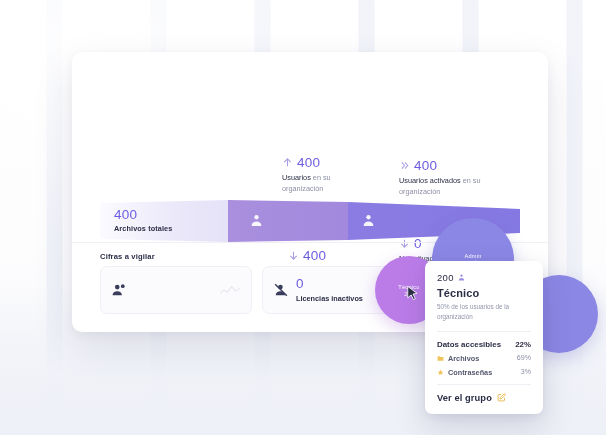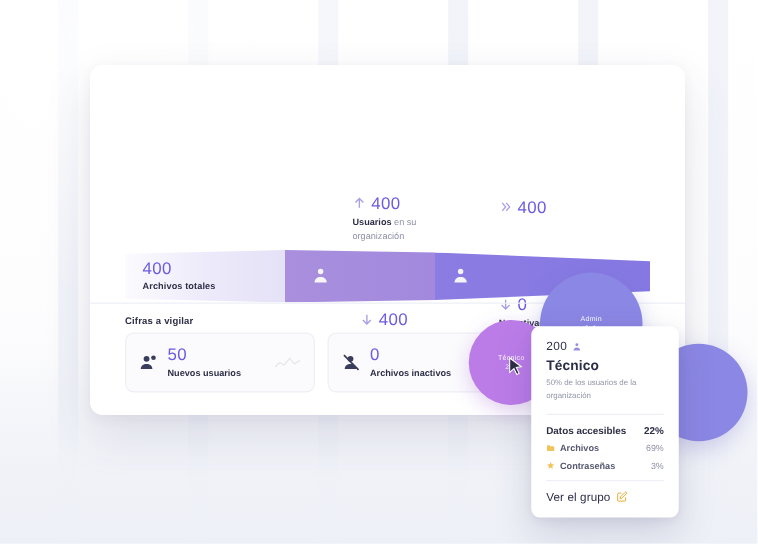--- a/index.html
+++ b/index.html
@@ -64,21 +64,21 @@
     font-size: 12.5px; color: #6c5ce0; font-weight: 400;
     letter-spacing: .2px;
   }
   .metric-head .mnum { font-size: 13.5px; color: #6c5ce0; letter-spacing: .3px; }
   .metric-ico { width: 11px; height: 11px; display: block; opacity: .85; }
   .metric-sub {
     margin-top: 3px;
     font-size: 7.3px; line-height: 1.45; color: #8d90a6;
     max-width: 92px;
   }
-  .metric-sub b { color: #2c2e46; font-weight: bold; }
+  .metric-sub b { color: #2c2e46; font-weight: normal; }
 
   .m-users     { left: 210px; top: 103px; }
   .m-activated { left: 327px; top: 106px; }
   .m-daily     { left: 216px; top: 196px; }
   .m-inactive  { left: 327px; top: 184px; }
 
   .note {
     display: flex; gap: 3px; align-items: flex-start;
     margin-top: 4px;
   }
@@ -190,33 +190,33 @@
     border-radius: 7px;
     padding: 11px 12px 11px 12px;
     box-shadow: 0 12px 30px rgba(55,58,105,.18), 0 2px 8px rgba(55,58,105,.08);
   }
   .pop-top { display: flex; align-items: center; gap: 4px; }
   .pop-count { font-size: 9.5px; color: #2c2e46; letter-spacing: .3px; }
   .pop-title { font-size: 11px; font-weight: bold; color: #2c2e46; margin-top: 4px; letter-spacing: .1px; }
   .pop-desc { font-size: 6.3px; line-height: 1.55; color: #9295aa; margin-top: 3px; }
   .pop-rule { height: 1px; background: #eef0f6; margin: 9px 0 8px; }
   .pop-line {
-    display: flex; align-items: flex-end; justify-content: space-between;
+    display: flex; align-items: center; justify-content: space-between;
     margin-bottom: 5px;
   }
   .pop-line .lbl { display: flex; align-items: center; gap: 4px; }
   .pop-line .lbl-tx { font-size: 7.3px; color: #55586f; font-weight: bold; }
   .pop-line .val { font-size: 7.1px; color: #8d90a6; }
   .pop-line.main .lbl-tx { font-size: 7.9px; font-weight: bold; color: #2c2e46; }
   .pop-line.main .val { font-size: 7.9px; font-weight: bold; color: #2c2e46; }
   .li-ico { width: 7px; height: 7px; flex: 0 0 7px; }
   .pop-rule2 { height: 1px; background: #eef0f6; margin: 7px 0 8px; }
   .pop-link {
     display: flex; align-items: center; gap: 5px;
-    font-size: 9.3px; font-weight: normal; color: #2c2e46; letter-spacing: .1px;
+    font-size: 9.3px; font-weight: bold; color: #2c2e46; letter-spacing: .1px;
   }
   .pop-link svg { width: 9px; height: 9px; }
 
   
   #cursor { position: absolute; left: 406px; top: 285px; width: 14px; height: 18px; }
 </style>
 </head>
 <body>
 
 <div id="stage">
@@ -259,20 +259,21 @@
         <div class="metric-sub"><b>Usuarios</b><span> en su organización</span></div>
       </div>
 
       <div class="metric m-activated">
         <div class="metric-head">
           <svg class="metric-ico" viewBox="0 0 24 24" fill="none" stroke="#9b8fe0" stroke-width="2.4">
             <path d="M6 5l6 7-6 7M13 5l6 7-6 7"></path>
           </svg>
           <span class="mnum">400</span>
         </div>
+        <div class="metric-sub"><b>Usuarios activados</b><span> en su organización</span></div>
       </div>
 
       <div class="metric m-daily">
         <div class="metric-head">
           <svg class="metric-ico" viewBox="0 0 24 24" fill="none" stroke="#9b8fe0" stroke-width="2.4">
             <path d="M12 4v15M5 13l7 7 7-7"></path>
           </svg>
           <span class="mnum">400</span>
         </div>
         <div class="metric-sub"><span>Usuarios diarios</span></div>
@@ -300,38 +301,34 @@
     <div class="divider"></div>
     <div class="section-title">Cifras a vigilar</div>
 
     <div class="kpi-row">
       <div class="kpi">
         <svg class="kpi-ico" viewBox="0 0 24 24" fill="#3b3d5c">
           <circle cx="9" cy="7" r="4"></circle>
             <path d="M1 21c0-4.4 3.6-7 8-7s8 2.6 8 7z"></path>
           <circle cx="18.5" cy="5.5" r="3.2"></circle>
         </svg>
-        <div>
-          <div class="kpi-num">50</div>
-          <div class="kpi-lbl">Nuevos usuarios</div>
-        </div>
         <svg class="kpi-spark" viewBox="0 0 40 20" fill="none" stroke="#c9cbdb" stroke-width="2">
           <path d="M2 16l7-6 6 4 8-10 7 8 8-5"></path>
         </svg>
       </div>
 
       <div class="kpi">
         <svg class="kpi-ico" viewBox="0 0 24 24" fill="#3b3d5c">
           <circle cx="11" cy="7" r="4"></circle>
             <path d="M3 21c0-4.4 3.6-7 8-7s8 2.6 8 7z"></path>
           <path d="M2 2l20 20" stroke="#3b3d5c" stroke-width="2.4"></path>
         </svg>
         <div>
           <div class="kpi-num">0</div>
-          <div class="kpi-lbl">Archivos inactivos</div>
+          <div class="kpi-lbl">Licencias inactivos</div>
         </div>
       </div>
     </div>
   </div>
 
   <div class="circle c-blue"></div>
 
   <div class="circle c-admin">
     <div class="c-name">Admin</div>
     <div class="c-val">

